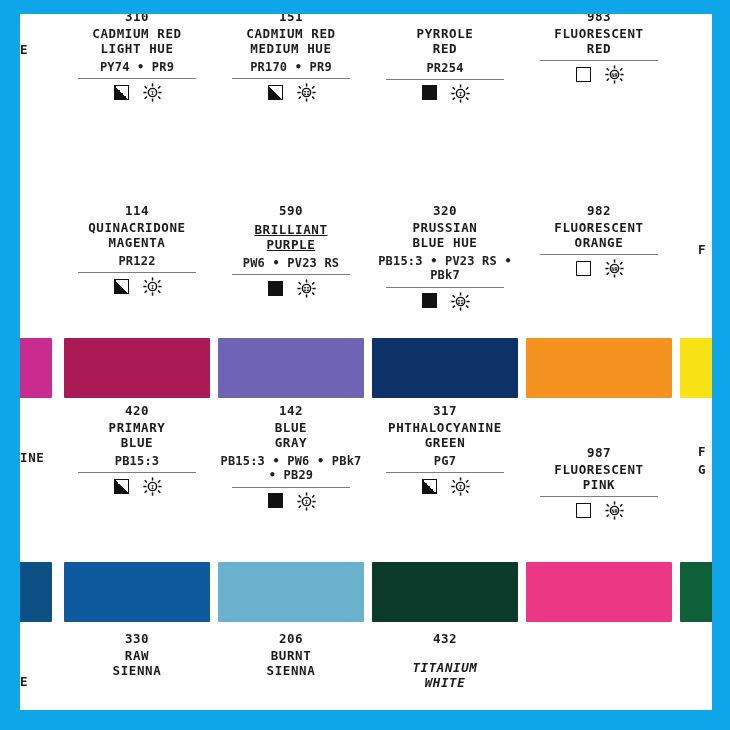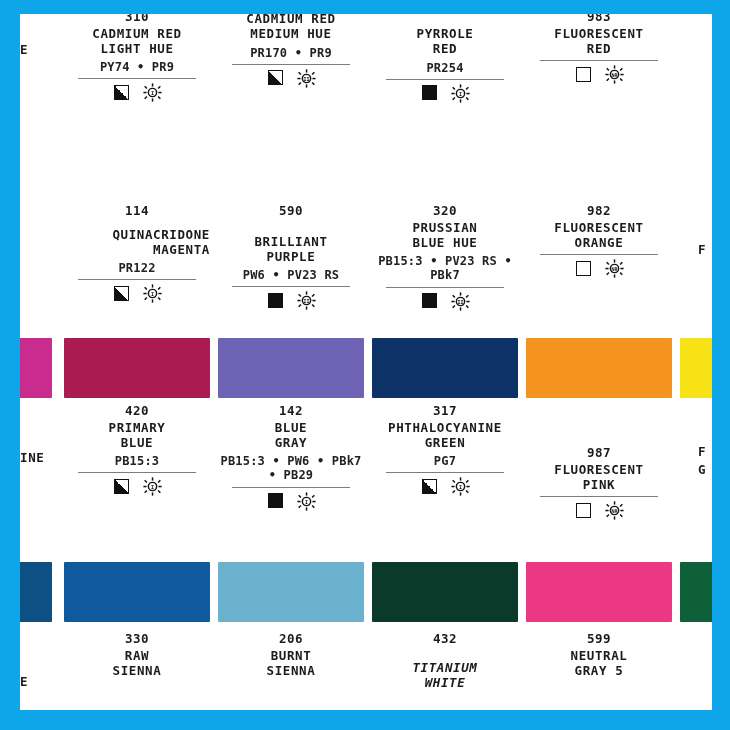--- a/index.html
+++ b/index.html
@@ -115,20 +115,21 @@
                 <rect x="2.6" y="16.4" width="1.9" height="4" transform="rotate(45 3.5 18.4)"></rect>
                 <rect x="19.5" y="16.4" width="1.9" height="4" transform="rotate(-45 20.5 18.4)"></rect>
               </g>
               <circle cx="12" cy="12" r="4.3" fill="#fff"></circle>
               <text x="12" y="14.6" font-size="6.4" font-family="monospace" font-weight="bold" text-anchor="middle" fill="#111">I</text>
             </svg>
           </span>
         </div>
       </div>
       <div class="label" style="left: 198px; top: -4px; width: 146px;">
+        <div class="code">151</div>
         <div class="pname" style="margin-top: 2px;">CADMIUM RED
 MEDIUM HUE</div>
         <div class="pig">PR170 • PR9</div>
         <div class="rule" style="width: 118px;"></div>
         <div class="icons">
           <span class="op half"></span>
           <span class="sun">
             <svg width="19" height="19" viewBox="0 0 24 24">
               <g fill="#111">
                 <circle cx="12" cy="12" r="6.1"></circle>
@@ -197,21 +198,21 @@
               <text x="12" y="14.6" font-size="6.4" font-family="monospace" font-weight="bold" text-anchor="middle" fill="#111">NR</text>
             </svg>
           </span>
         </div>
       </div>
       <div class="swatch" style="left: -20px; top: 324px; width: 52px; height: 60px; background: rgb(201, 43, 143);"></div>
       <div class="swatch" style="left: 660px; top: 324px; width: 60px; height: 60px; background: rgb(246, 226, 21);"></div>
       <div class="swatch" style="left: 44px; top: 324px; width: 146px; height: 60px; background: rgb(169, 27, 82);"></div>
       <div class="label" style="left: 44px; top: 190px; width: 146px;">
         <div class="code">114</div>
-        <div class="pname" style="margin-top: 9px; text-align: right;">QUINACRIDONE
+        <div class="pname" style="margin-top: 2px;">QUINACRIDONE
 MAGENTA</div>
         <div class="pig">PR122</div>
         <div class="rule" style="width: 118px;"></div>
         <div class="icons">
           <span class="op half"></span>
           <span class="sun">
             <svg width="19" height="19" viewBox="0 0 24 24">
               <g fill="#111">
                 <circle cx="12" cy="12" r="6.1"></circle>
                 <rect x="11.1" y="0.5" width="1.9" height="4"></rect>
@@ -225,21 +226,21 @@
               </g>
               <circle cx="12" cy="12" r="4.3" fill="#fff"></circle>
               <text x="12" y="14.6" font-size="6.4" font-family="monospace" font-weight="bold" text-anchor="middle" fill="#111">I</text>
             </svg>
           </span>
         </div>
       </div>
       <div class="swatch" style="left: 198px; top: 324px; width: 146px; height: 60px; background: rgb(110, 99, 180);"></div>
       <div class="label" style="left: 198px; top: 190px; width: 146px;">
         <div class="code">590</div>
-        <div class="pname" style="margin-top: 16px;">BRILLIANT
+        <div class="pname" style="margin-top: 4px; text-decoration: underline;">BRILLIANT
 PURPLE</div>
         <div class="pig">PW6 • PV23 RS</div>
         <div class="rule" style="width: 118px;"></div>
         <div class="icons">
           <span class="op solid"></span>
           <span class="sun">
             <svg width="19" height="19" viewBox="0 0 24 24">
               <g fill="#111">
                 <circle cx="12" cy="12" r="6.1"></circle>
                 <rect x="11.1" y="0.5" width="1.9" height="4"></rect>
@@ -432,25 +433,20 @@
       </div>
       <div class="label" style="left: 198px; top: 618px; width: 146px;">
         <div class="code">206</div>
         <div class="pname" style="margin-top: 2px;">BURNT
 SIENNA</div>
       </div>
       <div class="label" style="left: 352px; top: 618px; width: 146px;">
         <div class="code">432</div>
         <div class="pname" style="margin-top: 14px; font-style: italic;">TITANIUM
 WHITE</div>
-      </div>
-      <div class="label" style="left: 506px; top: 618px; width: 146px;">
-        <div class="code">599</div>
-        <div class="pname" style="margin-top: 2px;">NEUTRAL
-GRAY 5</div>
       </div>
       <div class="clip-txt" style="left: 0px; top: 28px;">E</div>
       <div class="clip-txt" style="left: 0px; top: 436px;">INE</div>
       <div class="clip-txt" style="left: 678px; top: 228px;">F</div>
       <div class="clip-txt" style="left: 678px; top: 430px;">F</div>
       <div class="clip-txt" style="left: 678px; top: 448px;">G</div>
       <div class="clip-txt" style="left: 0px; top: 660px;">E</div>
     </div>
 </div>
 

